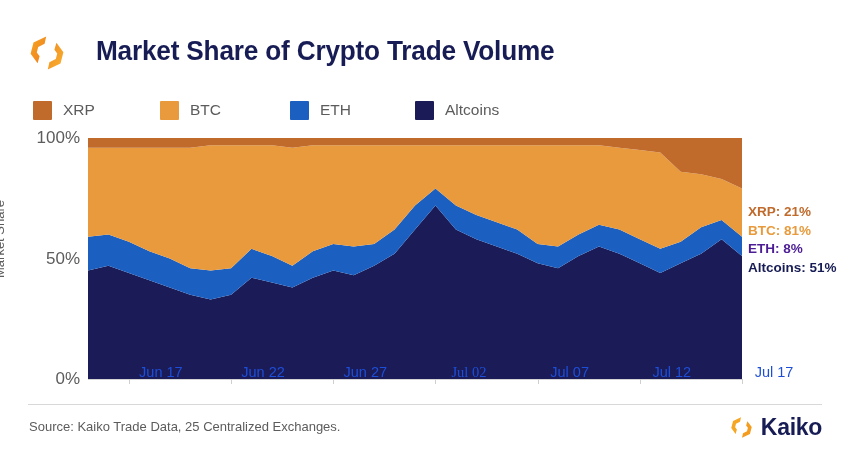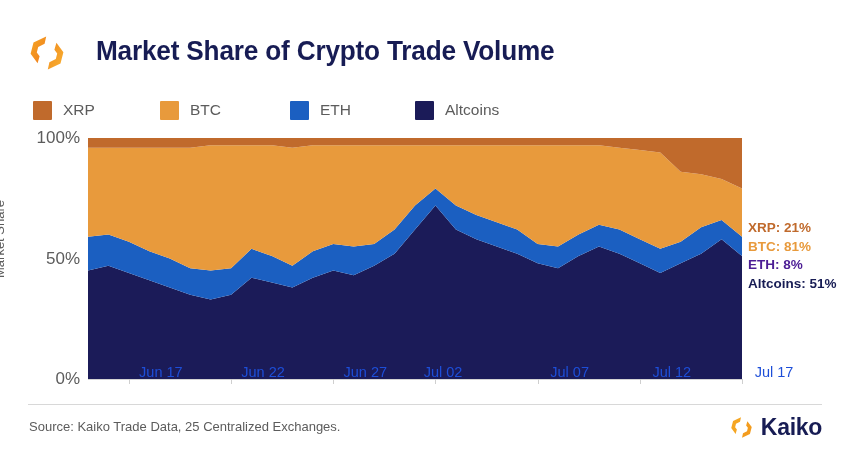--- a/index.html
+++ b/index.html
@@ -56,21 +56,21 @@
     position:absolute;top:236px;
     font-size:14.5px;color:#1d4ed8;white-space:nowrap;
     transform:translateX(-50%);
     font-family:"Liberation Sans", sans-serif;
     margin-left:32px;
   }
   .xaxis-line{position:absolute;left:88px;top:251px;width:655px;height:1px;background:#d4d4d4;}
   .xtick-mark{position:absolute;top:251px;width:1px;height:5px;background:#cfcfcf;}
 
   
-  .annot{position:absolute;left:748px;top:203px;width:100px;margin-top:16px;}
+  .annot{position:absolute;left:748px;top:203px;width:100px;}
   .annot-row{
     font-size:13.5px;font-weight:bold;white-space:nowrap;
     line-height:18.5px;font-family:"Liberation Sans", sans-serif;
   }
   .annot-val{font-weight:bold;}
 
   
   .footer-rule{position:absolute;left:28px;top:404px;width:794px;height:1px;background:#d8d8d8;}
   .source{
     position:absolute;left:29px;top:419px;
@@ -151,21 +151,21 @@
     </div>
 
     <div class="xaxis-line"></div>
     <div id="xticks">
         <div class="xtick" style="left: 128.875px;">Jun 17</div>
         <div class="xtick-mark" style="left: 128.875px;"></div>
         <div class="xtick" style="left: 231.062px;">Jun 22</div>
         <div class="xtick-mark" style="left: 231.062px;"></div>
         <div class="xtick" style="left: 333.25px;">Jun 27</div>
         <div class="xtick-mark" style="left: 333.25px;"></div>
-        <div class="xtick" style="left: 411px;">Jul 02</div>
+        <div class="xtick" style="left: 437px; font-family: Liberation Serif, serif;">Jul 02</div>
         <div class="xtick-mark" style="left: 435.438px;"></div>
         <div class="xtick" style="left: 537.625px;">Jul 07</div>
         <div class="xtick-mark" style="left: 537.625px;"></div>
         <div class="xtick" style="left: 639.812px;">Jul 12</div>
         <div class="xtick-mark" style="left: 639.812px;"></div>
         <div class="xtick" style="left: 742px;">Jul 17</div>
         <div class="xtick-mark" style="left: 742px;"></div>
       </div>
   </div>
 

